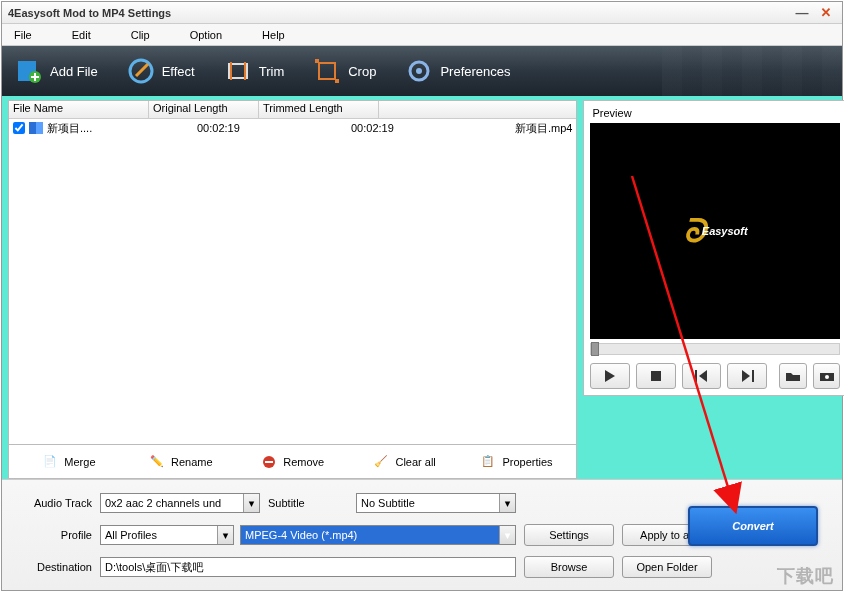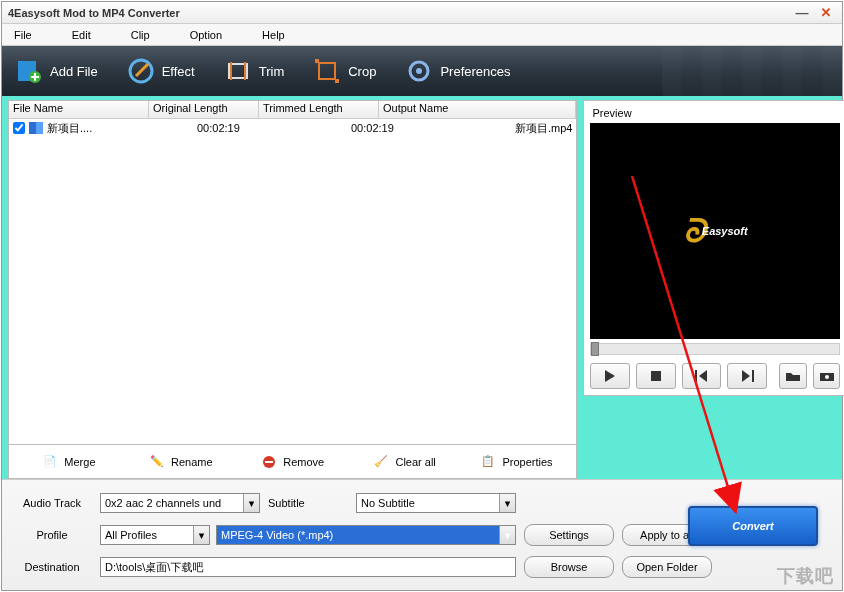--- a/index.html
+++ b/index.html
@@ -56,40 +56,40 @@
 .preview-logo .swirl { color: #d8a418; font-size: 32px; margin-right: -4px; }
 .seekbar { height: 12px; margin-top: 4px; background: #e8e8e8; border: 1px solid #ccc; position: relative; }
 .seekbar .thumb { position: absolute; left: 0; top: -2px; width: 8px; height: 14px; background: #999; border:1px solid #777; }
 .player-row { display: flex; gap: 6px; margin-top: 8px; align-items: center; }
 .pbtn { width: 40px; height: 26px; border: 1px solid #aaa; background: linear-gradient(#fdfdfd,#e6e6e6); border-radius: 3px; display: flex; align-items: center; justify-content: center; cursor: pointer; }
 .pbtn.small { width: 28px; }
 .psep { flex:1; }
 
 
 .settings { border-top: 1px solid #ccc; background: linear-gradient(#f7f7f7,#efefef); padding: 10px 10px 10px 10px; display: grid; grid-template-columns: 80px 160px 80px 160px 90px 90px auto; grid-template-rows: 26px 26px 26px; gap: 6px 8px; align-items: center; position: relative; }
-.settings label { text-align: center; }
+.settings label { text-align: right; }
 .combo, .txt { height: 20px; border: 1px solid #888; background: #fff; display: flex; align-items: center; padding: 0 4px; position: relative; }
 .combo .arrow, .txt .arrow { position: absolute; right: 0; top: 0; bottom: 0; width: 16px; background: linear-gradient(#f5f5f5,#ddd); border-left: 1px solid #999; display: flex; align-items: center; justify-content: center; }
 .combo.sel { background: #2a6fd6; color: #fff; }
-.sbtn { height: 22px; border: 1px solid #999; background: linear-gradient(#fdfdfd,#e6e6e6); border-radius: 9px; display: flex; align-items: center; justify-content: center; cursor: pointer; padding: 0 6px; }
+.sbtn { height: 22px; border: 1px solid #999; background: linear-gradient(#fdfdfd,#e6e6e6); border-radius: 3px; display: flex; align-items: center; justify-content: center; cursor: pointer; padding: 0 6px; }
 .convert { position: absolute; right: 24px; top: 26px; width: 130px; height: 40px; border: 2px solid #1a4fa0; background: linear-gradient(#3a8ff0,#1560c9); color: #fff; font-size: 18px; font-weight: bold; font-style: italic; border-radius: 4px; display: flex; align-items: center; justify-content: center; cursor: pointer; box-shadow: 0 0 4px rgba(0,80,200,.5); }
 
 
 .arrow-anno { position: absolute; left: 622px; top: 172px; pointer-events: none; }
 
 
 .watermark { position: absolute; right: 10px; bottom: 4px; color: rgba(120,120,120,.5); font-size: 18px; font-weight: bold; pointer-events:none; letter-spacing:1px;}
 </style>
 </head>
 <body>
 
 <div class="window">
 
   <div class="titlebar">
-    <span class="title">4Easysoft Mod to MP4 Converter</span>
+    <span class="title">4Easysoft Mod to MP4 Settings</span>
     <div class="win-btn win-min">—</div>
     <div class="win-btn win-close">✕</div>
   </div>
 
   <div class="menubar">
     <span>File</span>
     <span>Edit</span>
     <span>Clip</span>
     <span>Option</span>
     <span>Help</span>
@@ -146,21 +146,20 @@
     <div class="toolbar-right-deco"></div>
   </div>
 
   <div class="main">
     <div class="left-col">
       <div class="file-panel">
         <div class="file-head">
           <div class="col-name">File Name</div>
           <div class="col-orig">Original Length</div>
           <div class="col-trim">Trimmed Length</div>
-          <div class="col-out">Output Name</div>
         </div>
         <div class="file-row">
           <div class="col-name">
             <input type="checkbox" class="row-check" checked="" style="">
             <span class="row-icon"></span>
             <span>新项目....</span>
           </div>
           <div class="col-orig">00:02:19</div>
           <div class="col-trim">00:02:19</div>
           <div class="col-out">新项目.mp4</div>
@@ -257,21 +256,21 @@
     <div class="combo">
         <span>No Subtitle</span>
         <span class="arrow">▾</span>
       </div>
     <div></div>
       <div></div>
       <div></div>
 
     <label>Profile</label>
     <div style="display:flex;gap:6px;grid-column:span 3">
-      <div class="combo" style="width:110px">
+      <div class="combo" style="width:134px">
           <span>All Profiles</span>
           <span class="arrow">▾</span>
         </div>
       <div class="combo sel" style="flex:1">
           <span>MPEG-4 Video (*.mp4)</span>
           <span class="arrow">▾</span>
         </div>
     </div>
     <div class="sbtn">
         <span>Settings</span>

